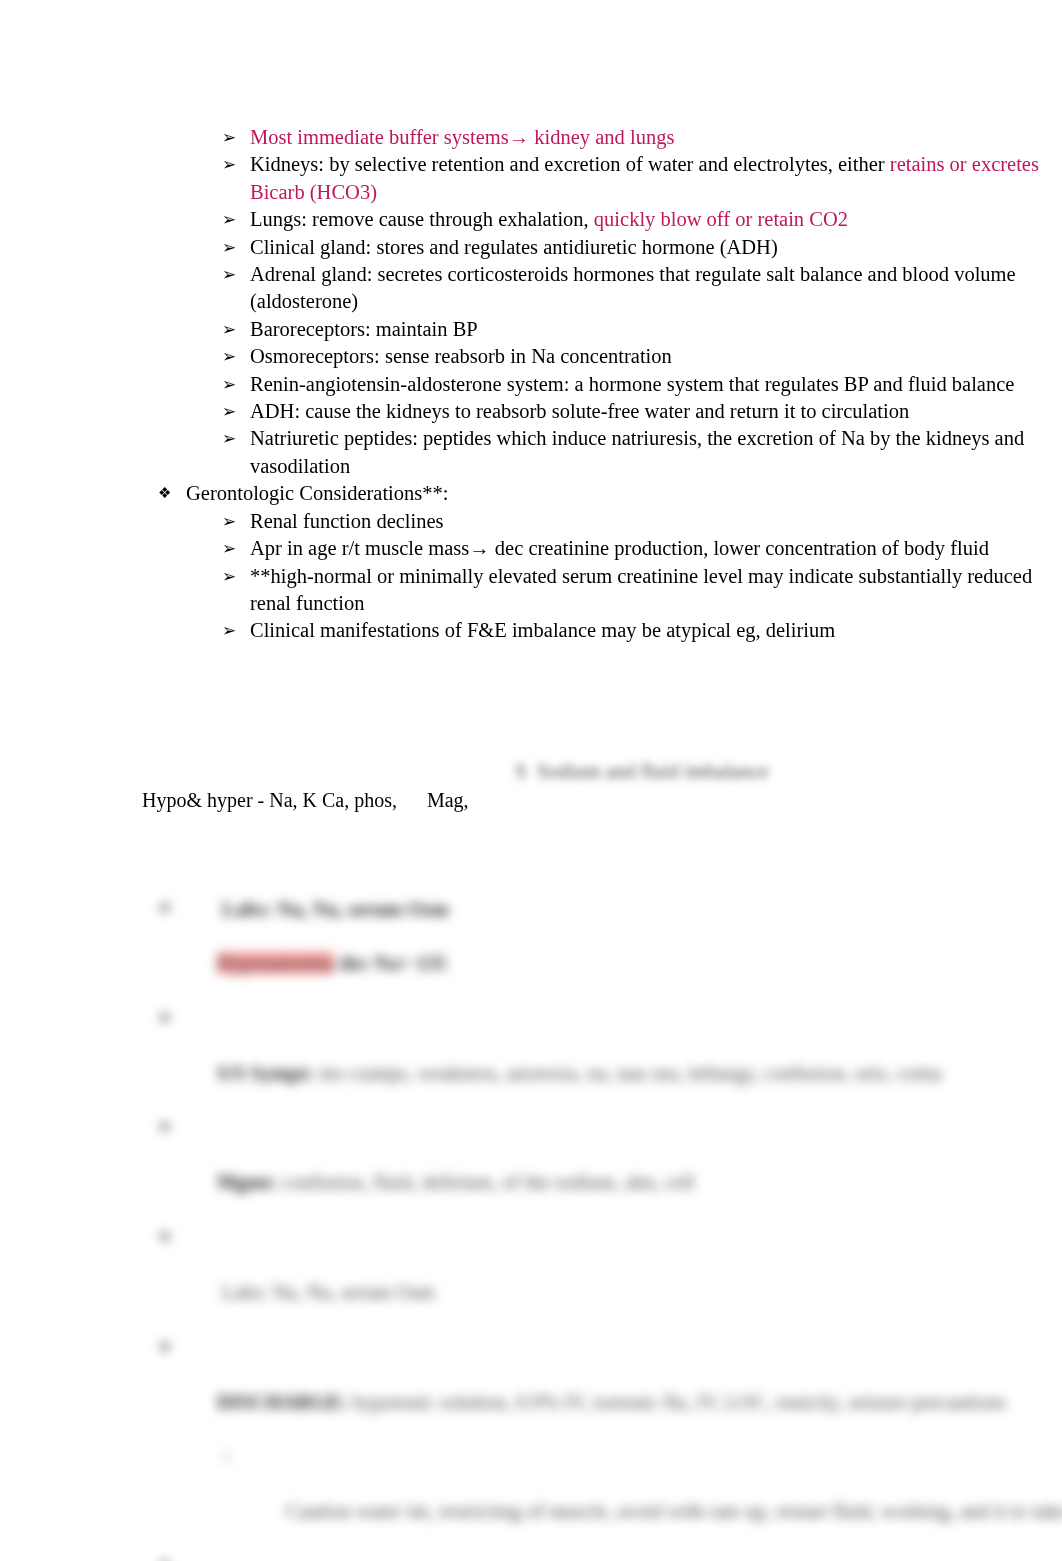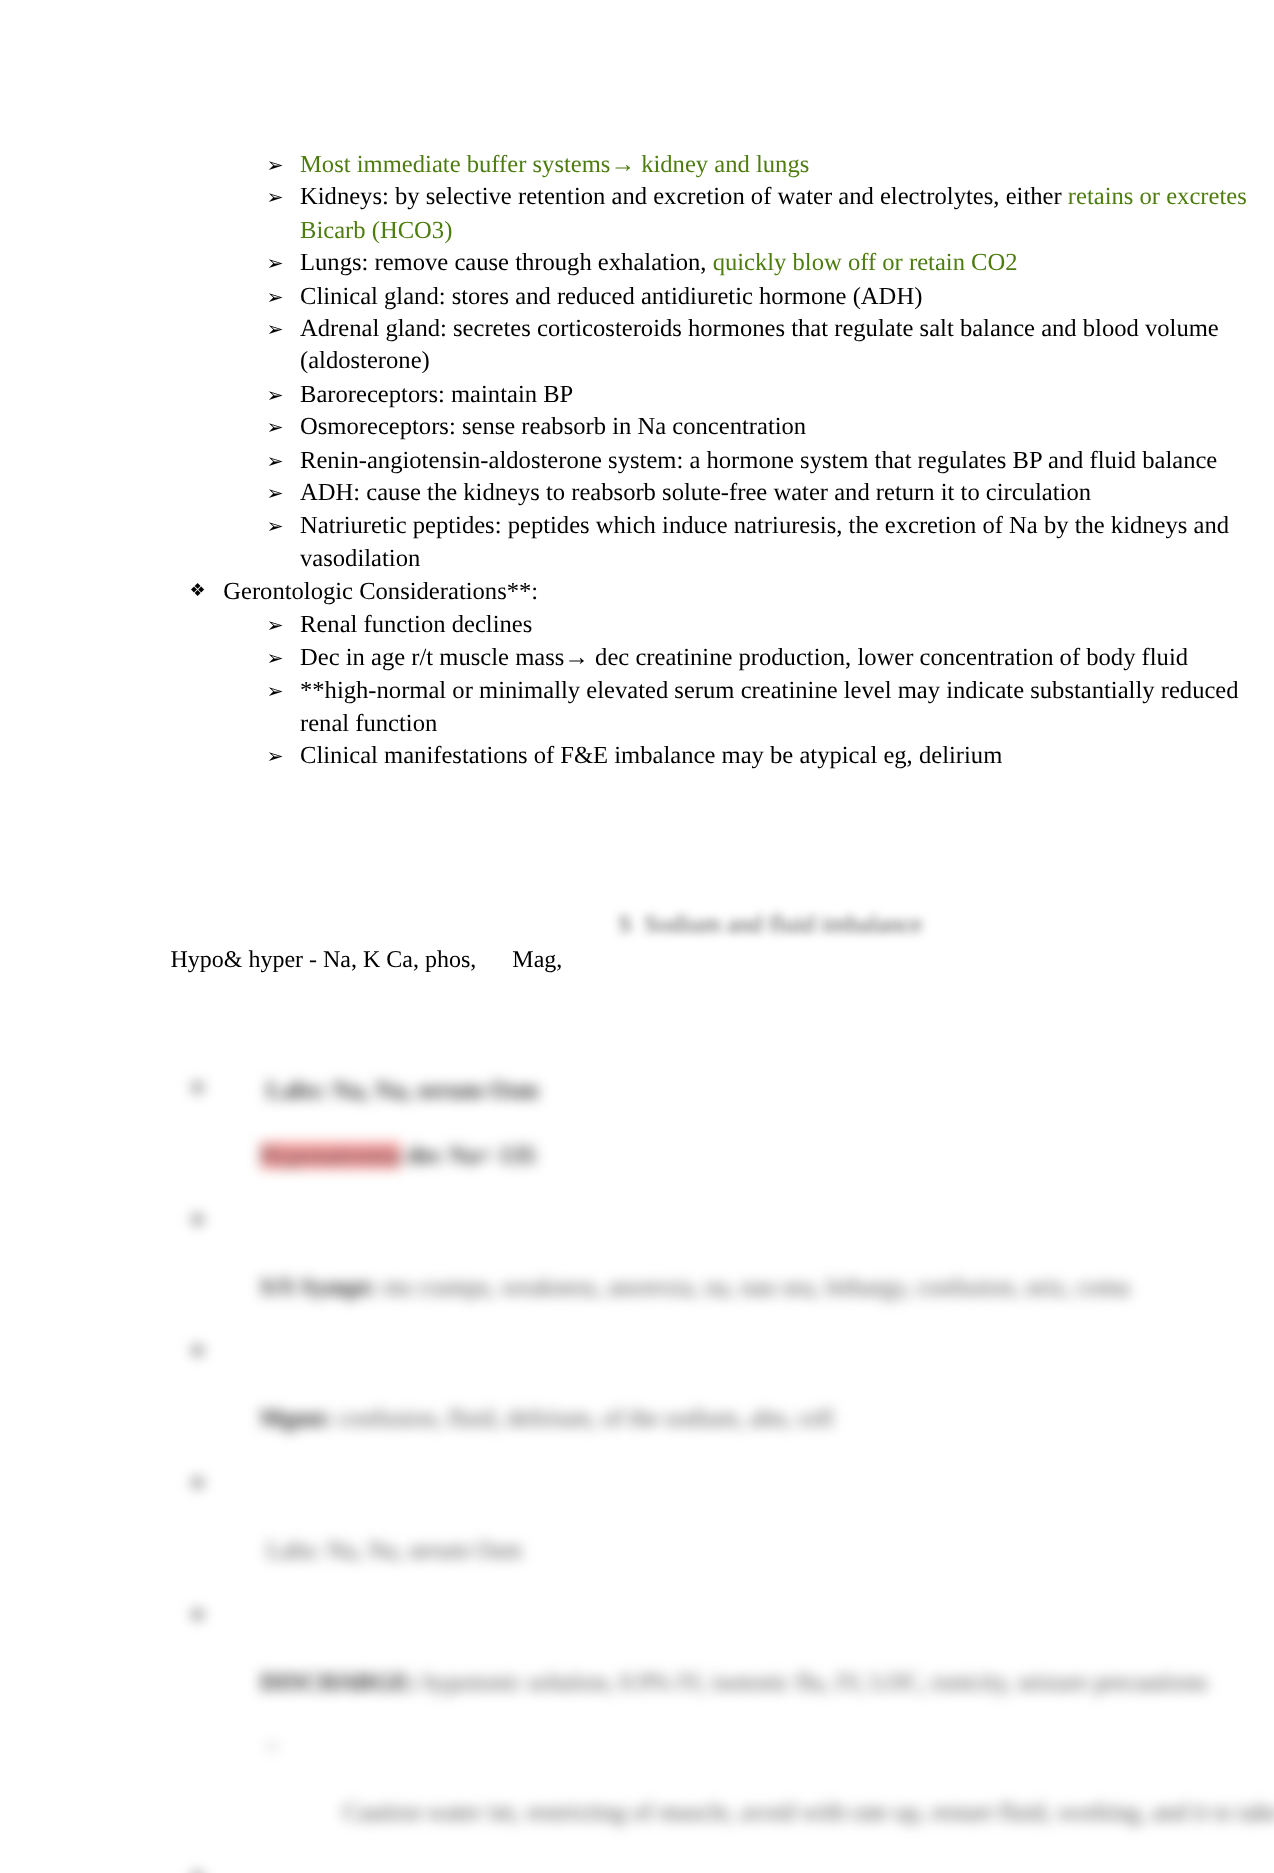--- a/index.html
+++ b/index.html
@@ -45,21 +45,21 @@
     top: 0;
     width: 24px;
     font-size: 17px;
     line-height: 27.4px;
     color: #000;
   }
   .bul.diamond {
     font-size: 15px;
   }
 
-  .pink { color: #4d7c0f; }
+  .pink { color: #be185d; }
 
   .body-line {
     position: absolute;
     font-size: 20px;
     line-height: 27.4px;
     white-space: pre;
   }
 
   
   .blurwrap {
@@ -122,21 +122,21 @@
       <span>Kidneys:</span><span>   by selective retention and excretion of water and electrolytes, either </span><span class="pink">retains or excretes Bicarb (HCO3)</span>
     </div>
 
     <div class="lvl2">
       <span class="bul">➢</span>
       <span>Lungs:</span><span>   remove cause through exhalation,      </span><span class="pink">quickly blow off or retain CO2</span>
     </div>
 
     <div class="lvl2">
       <span class="bul">➢</span>
-      <span>Clinical gland:</span><span>     stores and reduced antidiuretic hormone (ADH)</span>
+      <span>Clinical gland:</span><span>     stores and regulates antidiuretic hormone (ADH)</span>
     </div>
 
     <div class="lvl2">
       <span class="bul">➢</span>
       <span>Adrenal gland:</span><span>     secretes corticosteroids hormones that regulate salt balance and blood volume (aldosterone)</span>
     </div>
 
     <div class="lvl2">
       <span class="bul">➢</span>
       <span>Baroreceptors:</span><span>      maintain BP</span>
@@ -166,21 +166,21 @@
       <span class="bul diamond">❖</span>
       <span>Gerontologic Considerations**:</span>
     </div>
 
     <div class="lvl2">
       <span class="bul">➢</span>
       <span>Renal function declines</span>
     </div>
     <div class="lvl2">
       <span class="bul">➢</span>
-      <span>Dec in age r/t muscle mass→ dec creatinine production, lower concentration of body fluid</span>
+      <span>Apr in age r/t muscle mass→ dec creatinine production, lower concentration of body fluid</span>
     </div>
     <div class="lvl2">
       <span class="bul">➢</span>
       <span>**high-normal or minimally elevated serum creatinine level may indicate substantially reduced renal function</span>
     </div>
     <div class="lvl2">
       <span class="bul">➢</span>
       <span>Clinical manifestations of F&amp;E imbalance may be atypical eg, delirium</span>
     </div>
   </div>

